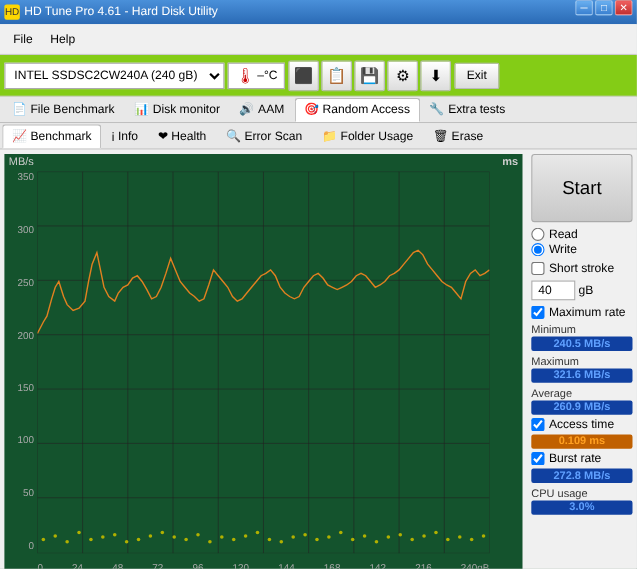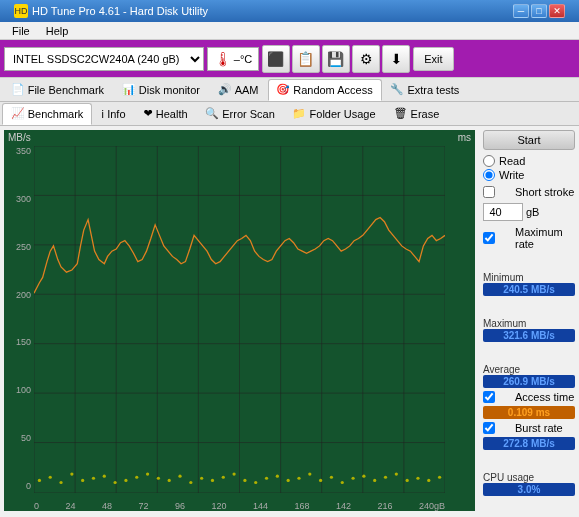--- a/index.html
+++ b/index.html
@@ -1,75 +1,75 @@
 <!DOCTYPE html>
 <html><head>
   <meta charset="utf-8">
   <style>
     * { margin: 0; padding: 0; box-sizing: border-box; }
     body { width: 579px; height: 517px; font-family: 'Segoe UI', Tahoma, Arial, sans-serif; font-size: 11px; background: #f0f0f0; overflow: hidden; }
     
     
-    .title-bar { background: linear-gradient(to bottom, #4a90d9, #2a6ab5); color: white; height: 22px; display: flex; align-items: center; padding: 0 14px; justify-content: space-between; }
+    .title-bar { background: linear-gradient(to bottom, #4a90d9, #2a6ab5); color: white; height: 22px; display: flex; padding: 0 4px; justify-content: space-between; }
     .title-bar-left { display: flex; align-items: center; gap: 4px; font-size: 11px; }
     .title-bar-icon { width: 14px; height: 14px; background: #ffd700; border-radius: 2px; font-size: 9px; display: flex; align-items: center; justify-content: center; color: #333; }
     .title-bar-buttons { display: flex; gap: 2px; }
     .tb-btn { width: 16px; height: 14px; border: 1px solid rgba(255,255,255,0.4); border-radius: 2px; background: linear-gradient(to bottom, #6ab0f0, #3a80d0); color: white; font-size: 9px; display: flex; align-items: center; justify-content: center; cursor: pointer; }
     .tb-btn.close { background: linear-gradient(to bottom, #f06060, #c03030); }
 
     
-    .menu-bar { background: #f0f0f0; height: 18px; display: flex; align-items: center; padding: 0 4px; border-bottom: 1px solid #ccc; }
+    .menu-bar { background: #f0f0f0; height: 28px; display: flex; align-items: center; padding: 0 4px; border-bottom: 1px solid #ccc; }
     .menu-item { padding: 2px 8px; cursor: pointer; font-size: 11px; }
 
     
-    .toolbar { background: #a21caf; height: 38px; display: flex; align-items: center; padding: 2px 4px; gap: 3px; border-bottom: 1px solid #ccc; }
+    .toolbar { background: #84cc16; height: 38px; display: flex; align-items: center; padding: 2px 4px; gap: 3px; border-bottom: 1px solid #ccc; }
     .disk-select { width: 200px; height: 24px; border: 1px solid #aaa; font-size: 11px; background: white; padding: 2px 4px; }
     .temp-display { display: flex; align-items: center; gap: 2px; border: 1px solid #aaa; padding: 2px 6px; background: white; height: 24px; font-size: 11px; }
     .temp-icon { color: #c00; font-size: 14px; }
     .toolbar-btn-group { display: flex; gap: 2px; }
     .toolbar-icon-btn { width: 28px; height: 28px; border: 1px solid #bbb; background: linear-gradient(to bottom, #fff, #ddd); display: flex; align-items: center; justify-content: center; cursor: pointer; font-size: 14px; border-radius: 2px; }
     .exit-btn { height: 24px; padding: 2px 10px; border: 1px solid #bbb; background: linear-gradient(to bottom, #fff, #ddd); cursor: pointer; border-radius: 2px; font-size: 11px; }
 
     
     .tabs-row1, .tabs-row2 { display: flex; align-items: center; background: #e8e8e8; border-bottom: 1px solid #bbb; height: 24px; padding: 0 2px; }
     .tab { display: flex; align-items: center; gap: 3px; padding: 2px 8px; border: 1px solid transparent; cursor: pointer; font-size: 11px; height: 22px; border-radius: 3px 3px 0 0; }
     .tab.active { background: white; border-color: #bbb; border-bottom-color: white; z-index: 1; }
 
     
     .main-area { display: flex; height: calc(517px - 22px - 20px - 38px - 24px - 24px); background: #f0f0f0; }
     
     
     .chart-container { flex: 1; background: #14532d; margin: 4px; position: relative; overflow: hidden; }
     .chart-title-left { position: absolute; top: 2px; left: 4px; color: #ccc; font-size: 10px; }
-    .chart-title-right { position: absolute; top: 2px; right: 4px; color: #ccc; font-size: 10px; }
+    .chart-title-right { position: absolute; top: 2px; right: 4px; color: #ccc; font-size: 10px; font-weight: bold; }
     
     .y-axis-left { position: absolute; left: 0; top: 16px; bottom: 20px; width: 30px; display: flex; flex-direction: column; justify-content: space-between; align-items: flex-end; padding-right: 3px; }
     .y-axis-right { position: absolute; right: 0; top: 16px; bottom: 20px; width: 30px; display: flex; flex-direction: column; justify-content: space-between; align-items: flex-start; padding-left: 3px; }
     .y-label { color: #aaa; font-size: 9px; }
     
     .x-axis { position: absolute; bottom: 0; left: 30px; right: 30px; display: flex; justify-content: space-between; align-items: center; }
     .x-label { color: #aaa; font-size: 9px; }
     
     .chart-plot { position: absolute; top: 16px; left: 30px; right: 30px; bottom: 18px; }
 
     
     .right-panel { width: 100px; padding: 4px 4px; display: flex; flex-direction: column; gap: 3px; }
-    .start-btn { background: linear-gradient(to bottom, #e8e8e8, #c8c8c8); border: 1px solid #aaa; border-radius: 3px; padding: 3px 8px; cursor: pointer; font-size: 11px; text-align: center; }
+    .start-btn { background: linear-gradient(to bottom, #e8e8e8, #c8c8c8); border: 1px solid #aaa; border-radius: 3px; padding: 20px 8px; cursor: pointer; font-size: 17px; text-align: center; }
     
     .radio-group { display: flex; flex-direction: column; gap: 2px; margin: 2px 0; }
     .radio-row { display: flex; align-items: center; gap: 4px; font-size: 11px; }
     .radio-input { width: 12px; height: 12px; }
     
-    .checkbox-row { display: flex; align-items: center; gap: 20px; font-size: 11px; }
+    .checkbox-row { display: flex; align-items: center; gap: 4px; font-size: 11px; }
     .checkbox-input { width: 12px; height: 12px; }
     
     .spinbox-row { display: flex; align-items: center; gap: 3px; margin: 2px 0; }
     .spinbox { width: 40px; height: 18px; border: 1px solid #aaa; font-size: 11px; text-align: center; }
     .spinbox-label { font-size: 11px; }
-    .stat-label { font-size: 10px; color: #333; margin-top: 19px; }
+    .stat-label { font-size: 10px; color: #333; margin-top: 2px; }
     
     .stat-value-orange { background: #c06000; color: #ffa020; padding: 1px 3px; border-radius: 2px; font-size: 10px; font-weight: bold; text-align: center; }
     .stat-value-blue { background: #1040a0; color: #60a0ff; padding: 1px 3px; border-radius: 2px; font-size: 10px; font-weight: bold; text-align: center; }
 
     svg.chart-svg { position: absolute; top: 0; left: 0; width: 100%; height: 100%; }
   </style>
 </head>
 <body>
 
 <div class="title-bar">

